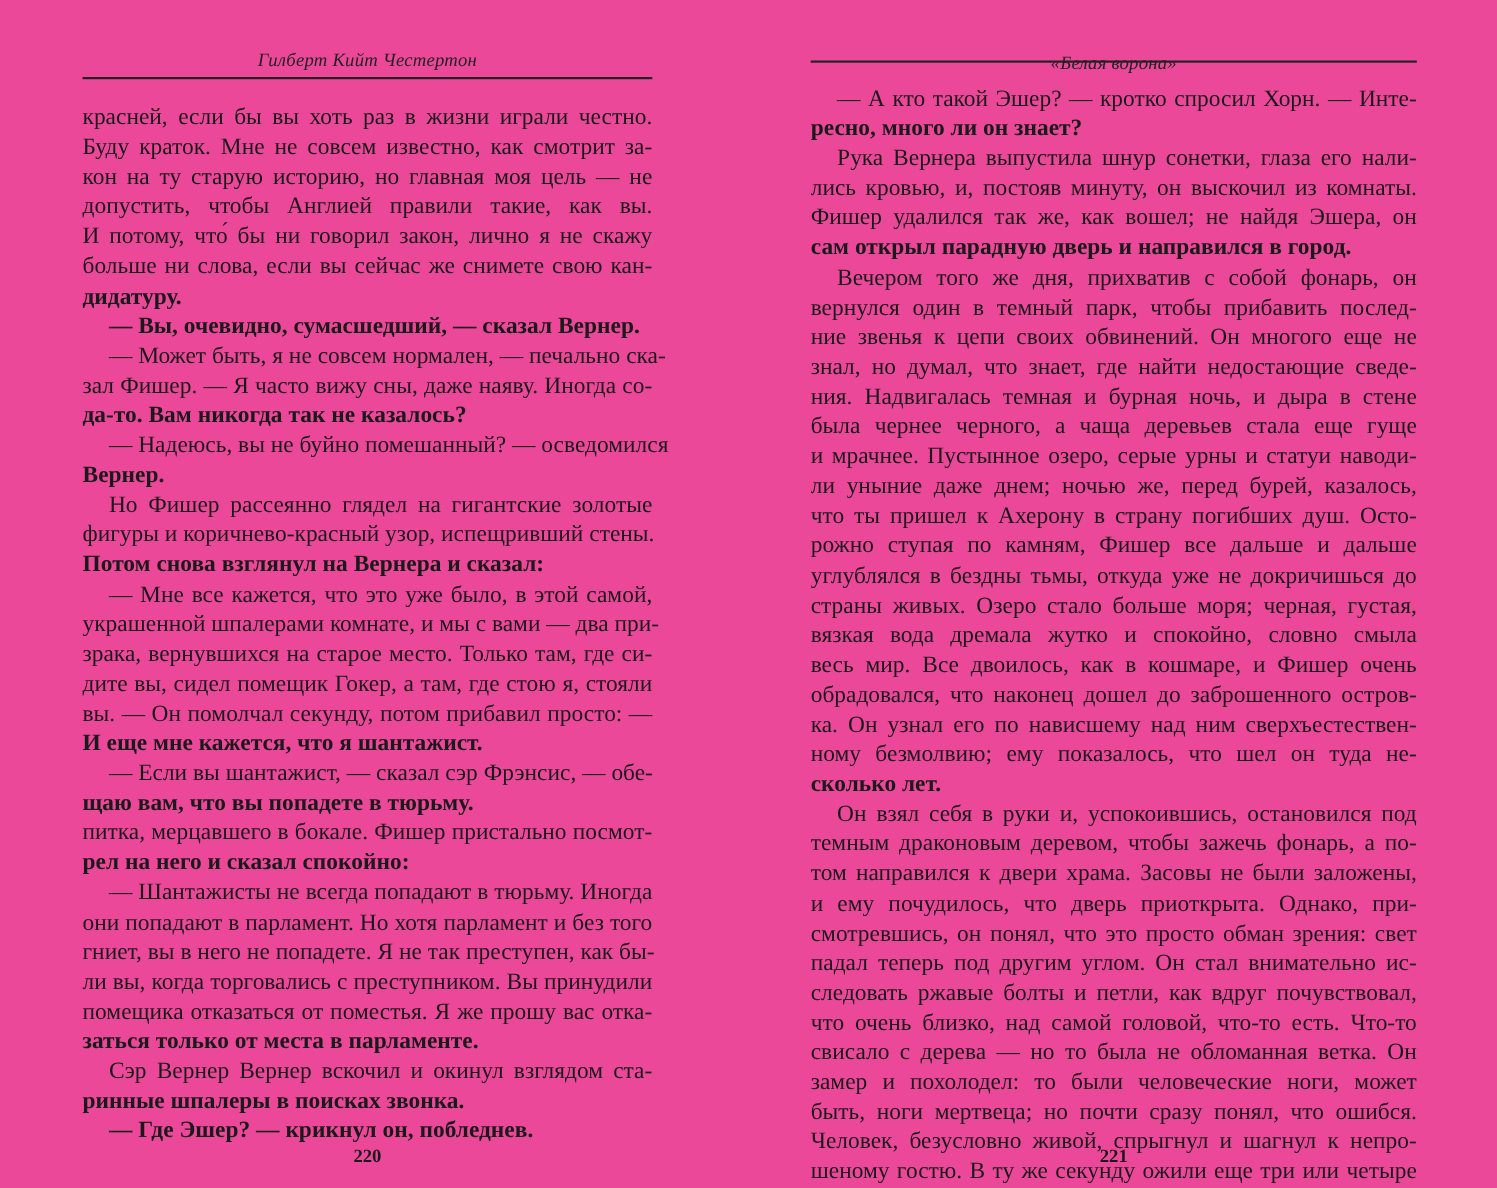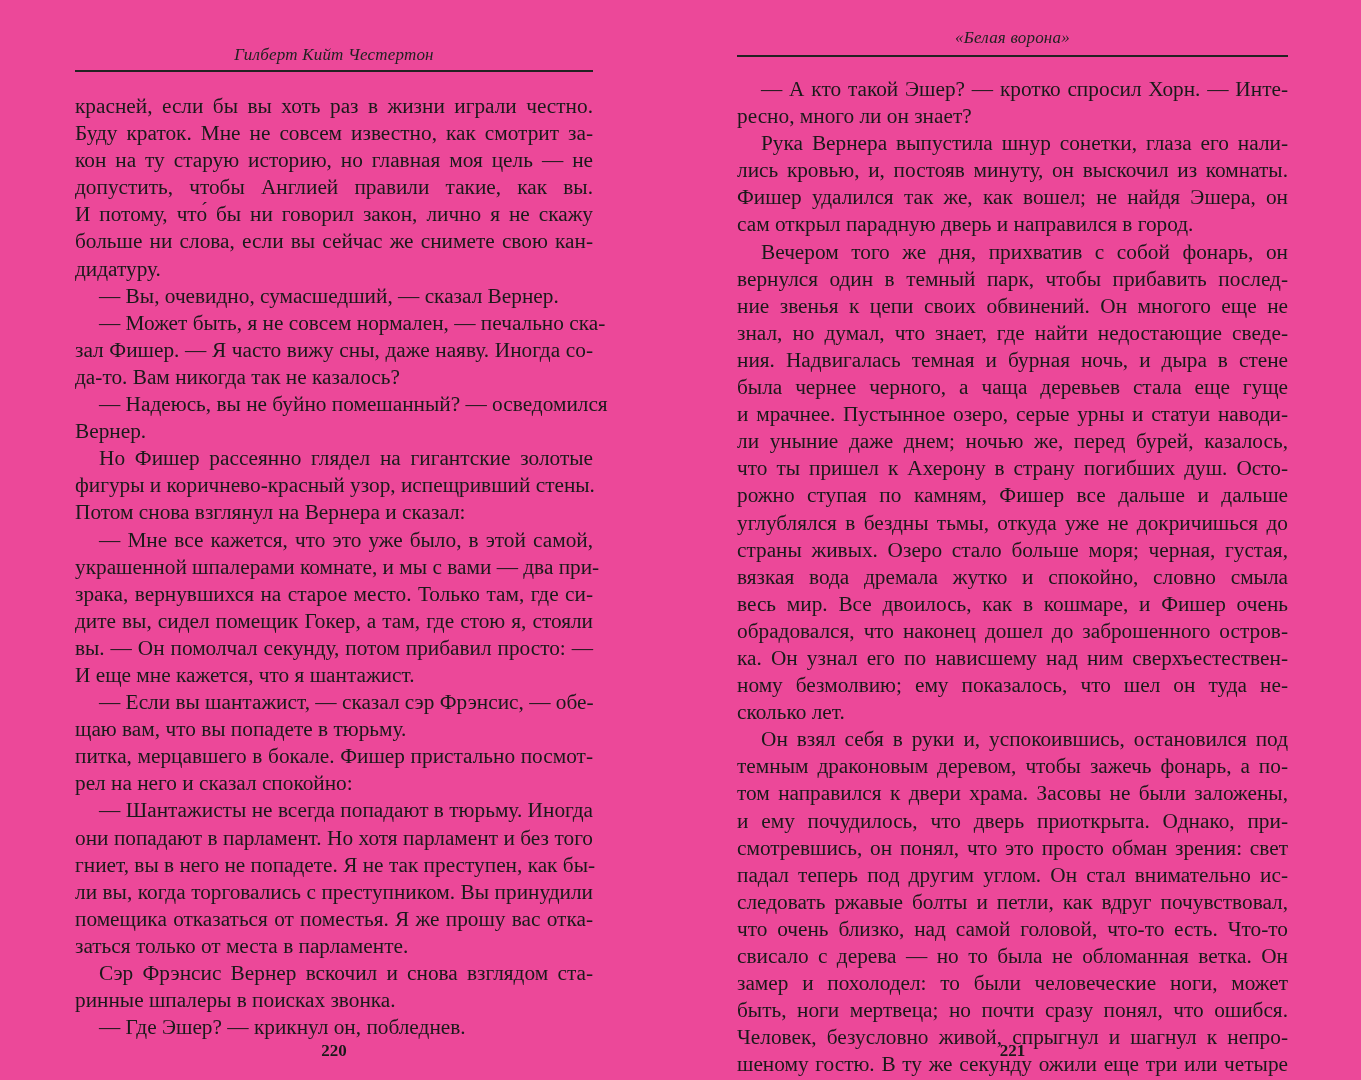--- a/index.html
+++ b/index.html
@@ -20,42 +20,42 @@
   .running-head {
     position: absolute;
     left: 0; right: 0;
     text-align: center;
     font-style: italic;
     font-size: 17px;
     letter-spacing: 0.2px;
     color: #222;
   }
   .page-left .running-head { top: 45px; }
-  .page-right .running-head { top: 28px; }
+  .page-right .running-head { top: 48px; }
   .rule {
     position: absolute; left: 0; right: 0;
     border-top: 2px solid #222;
   }
   .page-left .rule { top: 70px; }
   .page-right .rule { top: 55px; }
   .body-text {
     position: absolute; left: 0; right: 0;
     font-size: 21.3px;
     line-height: 27.1px;
   }
   .page-left .body-text { top: 93px; }
   .page-right .body-text { top: 76px; }
   .line {
     display: block;
     white-space: nowrap;
     text-align: justify;
     text-align-last: justify;
     height: 27.1px;
   }
-  .line.last { text-align-last: left; }
+  .line.last { text-align-last: left; font-weight: bold; }
   .line.indent { padding-left: 24px; }
   .page-number {
     position: absolute;
     top: 1041px;
     left: 0; right: 0;
     text-align: center;
     font-weight: bold;
     font-size: 17px;
   }
   .page-left .page-number { left: 0; right: 0; }
@@ -95,21 +95,21 @@
         <span class="line indent">— Если вы шантажист, — сказал сэр Фрэнсис, — обе-</span>
         <span class="line last">щаю вам, что вы попадете в тюрьму.</span>
         <span class="line">питка, мерцавшего в бокале. Фишер пристально посмот-</span>
         <span class="line last">рел на него и сказал спокойно:</span>
         <span class="line indent">— Шантажисты не всегда попадают в тюрьму. Иногда</span>
         <span class="line">они попадают в парламент. Но хотя парламент и без того</span>
         <span class="line">гниет, вы в него не попадете. Я не так преступен, как бы-</span>
         <span class="line">ли вы, когда торговались с преступником. Вы принудили</span>
         <span class="line">помещика отказаться от поместья. Я же прошу вас отка-</span>
         <span class="line last">заться только от места в парламенте.</span>
-        <span class="line indent">Сэр Фрэнсис Вернер вскочил и снова взглядом ста-</span>
+        <span class="line indent">Сэр Вернер Вернер вскочил и окинул взглядом ста-</span>
         <span class="line last">ринные шпалеры в поисках звонка.</span>
         <span class="line indent last">— Где Эшер? — крикнул он, побледнев.</span>
       </div>
     <div class="page-number">220</div>
   </div>
 
   <div class="page page-right">
     <div class="running-head">«Белая ворона»</div>
     <div class="rule"></div>
     <div class="body-text" id="right-body">

